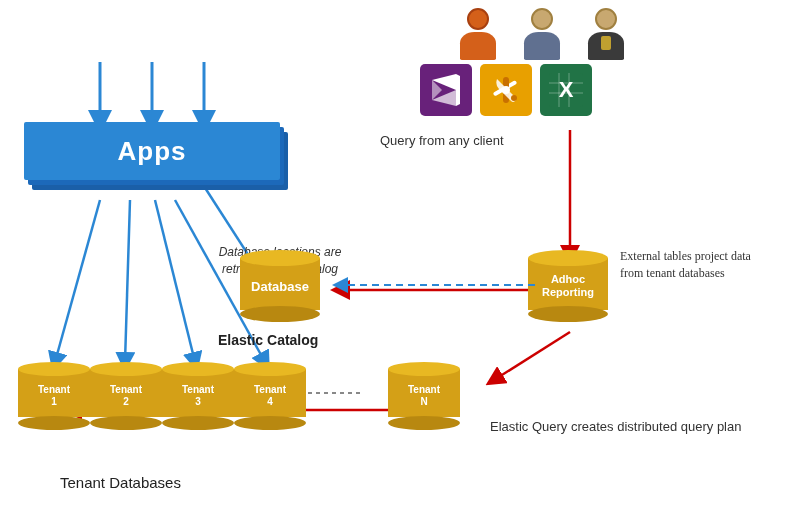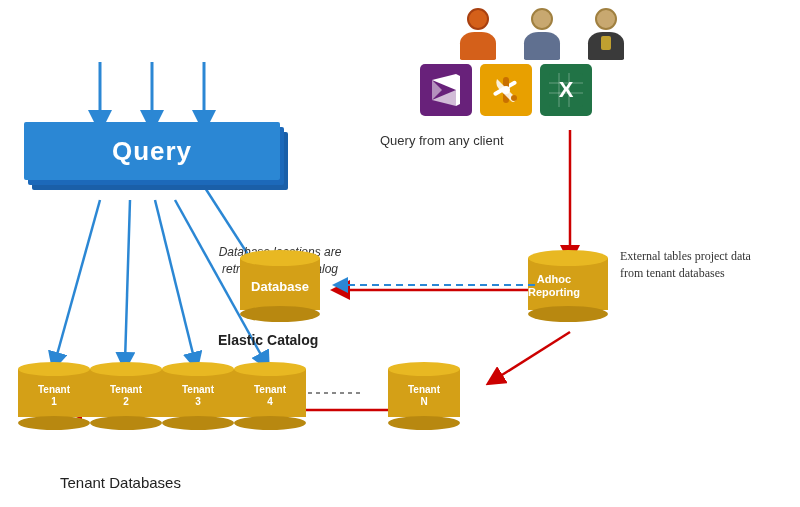--- a/index.html
+++ b/index.html
@@ -224,21 +224,21 @@
   </div>
 
   <div class="label-text" style="position:absolute; top:132px; left:380px; font-size:13px; color:#333; text-align:left;">
     <span>Query from any client</span>
   </div>
 
   <div class="apps-stack">
     <div class="apps-layer apps-layer-3"></div>
     <div class="apps-layer apps-layer-2"></div>
     <div class="apps-layer apps-layer-1">
-      <span class="apps-label">Query</span>
+      <span class="apps-label">Apps</span>
     </div>
   </div>
 
   <div style="position:absolute; left:240px; top:250px;">
     <div class="cyl-wrapper" style="width:80px; height:72px;">
       <div style="position:absolute;top:0;left:0;width:80px;height:16px;background:#e8b822;border-radius:50%;z-index:3;"></div>
       <div style="position:absolute;top:8px;left:0;width:80px;height:52px;background:#d4a017;z-index:1;"></div>
       <div style="position:absolute;bottom:0;left:0;width:80px;height:16px;background:#b88810;border-radius:50%;z-index:2;"></div>
       <div style="position:absolute;top:8px;left:0;right:0;bottom:8px;display:flex;align-items:center;justify-content:center;z-index:4;">
         <span style="color:white;font-size:13px;font-weight:700;text-align:center;">Database</span>
@@ -253,21 +253,21 @@
   <div style="position:absolute; left:210px; top:244px; font-size:12px; color:#333; font-style:italic; line-height:1.4; text-align:center; width:140px;">
     <span>Database locations are
 retrieved from catalog</span>
   </div>
 
   <div style="position:absolute; left:528px; top:250px;">
     <div class="cyl-wrapper" style="width:80px; height:72px;">
       <div style="position:absolute;top:0;left:0;width:80px;height:16px;background:#e8b822;border-radius:50%;z-index:3;"></div>
       <div style="position:absolute;top:8px;left:0;width:80px;height:52px;background:#d4a017;z-index:1;"></div>
       <div style="position:absolute;bottom:0;left:0;width:80px;height:16px;background:#b88810;border-radius:50%;z-index:2;"></div>
-      <div style="position:absolute;top:8px;left:0;right:0;bottom:8px;display:flex;align-items:center;justify-content:flex-start;z-index:4;">
+      <div style="position:absolute;top:8px;left:0;right:0;bottom:8px;display:flex;align-items:center;justify-content:center;z-index:4;">
         <span style="color:white;font-size:11px;font-weight:700;text-align:center;line-height:1.2;">Adhoc<br>Reporting</span>
       </div>
     </div>
   </div>
 
   <div style="position:absolute; left:620px; top:248px; font-size:12px; color:#333; line-height:1.4; width:150px;font-family:Liberation Serif, serif;">
     <span>External tables
 project data from
 tenant databases</span>
   </div>
@@ -324,14 +324,18 @@
       <div style="position:absolute;top:7px;left:0;right:0;bottom:7px;display:flex;align-items:center;justify-content:center;z-index:4;">
         <span style="color:white;font-size:10px;font-weight:700;text-align:center;line-height:1.2;">Tenant<br>N</span>
       </div>
     </div>
   </div>
 
   <div style="position:absolute; bottom:16px; left:60px; font-size:15px; color:#222; font-weight:500;">
     <span>Tenant Databases</span>
   </div>
 
+  <div style="position:absolute; left:490px; top:418px; font-size:13px; color:#333; line-height:1.4;">
+    <span>Elastic Query creates
+distributed query plan</span>
+  </div>
 
 </div>
 
 </body></html>

